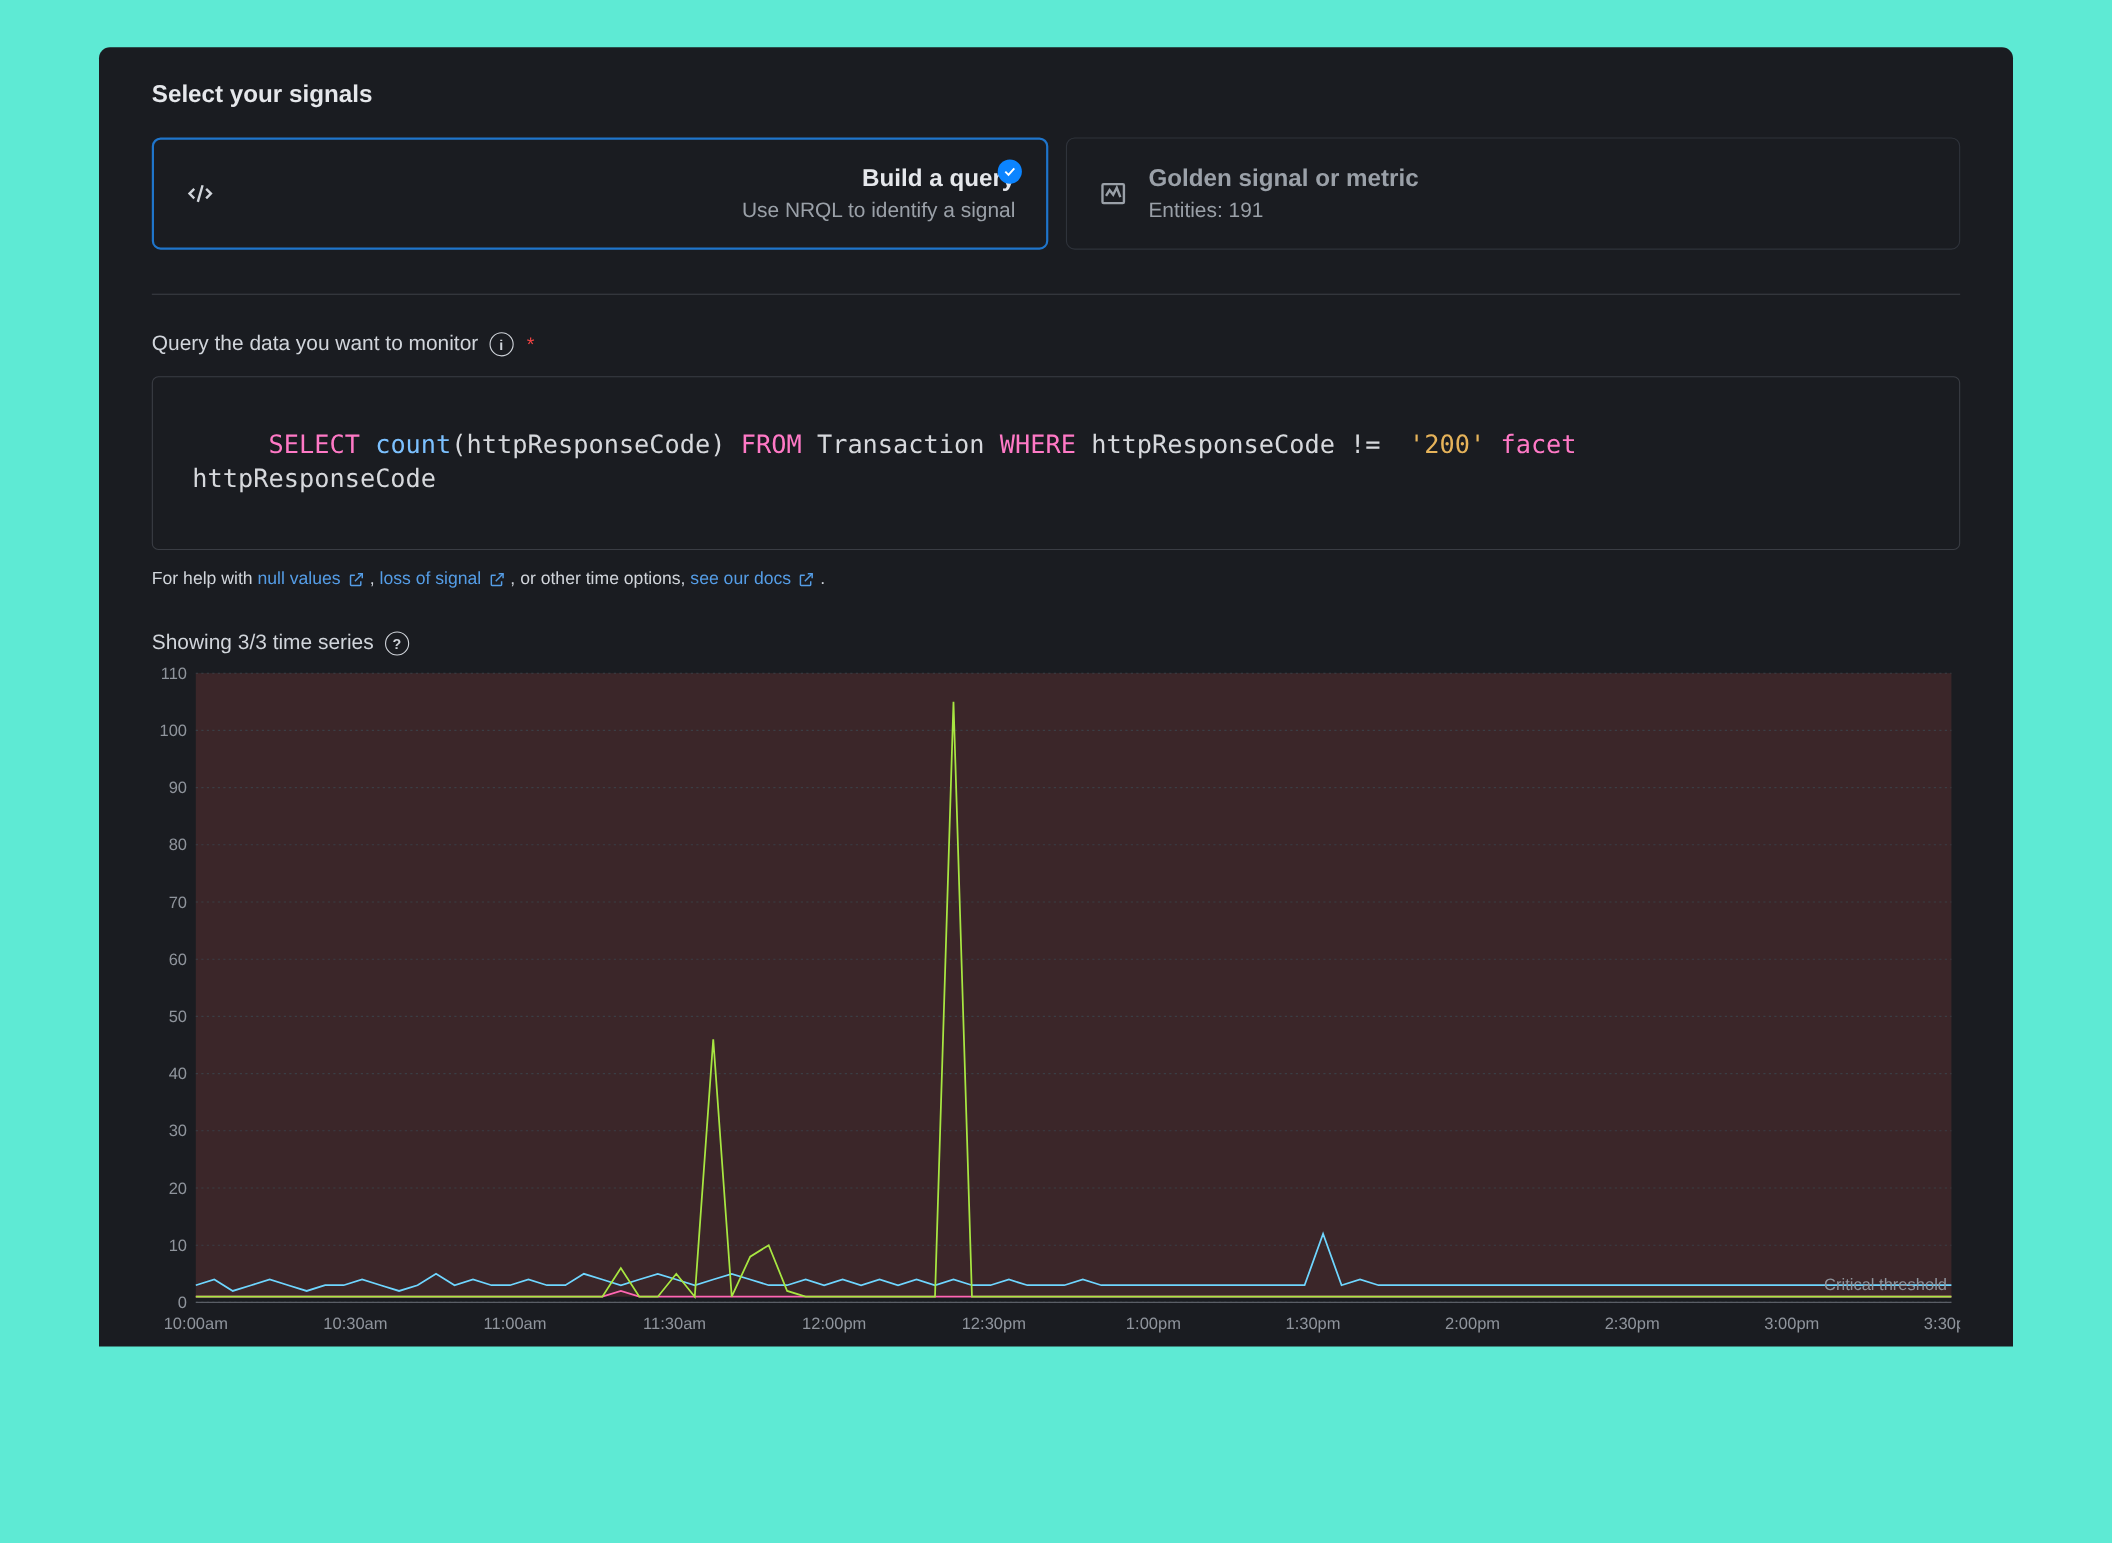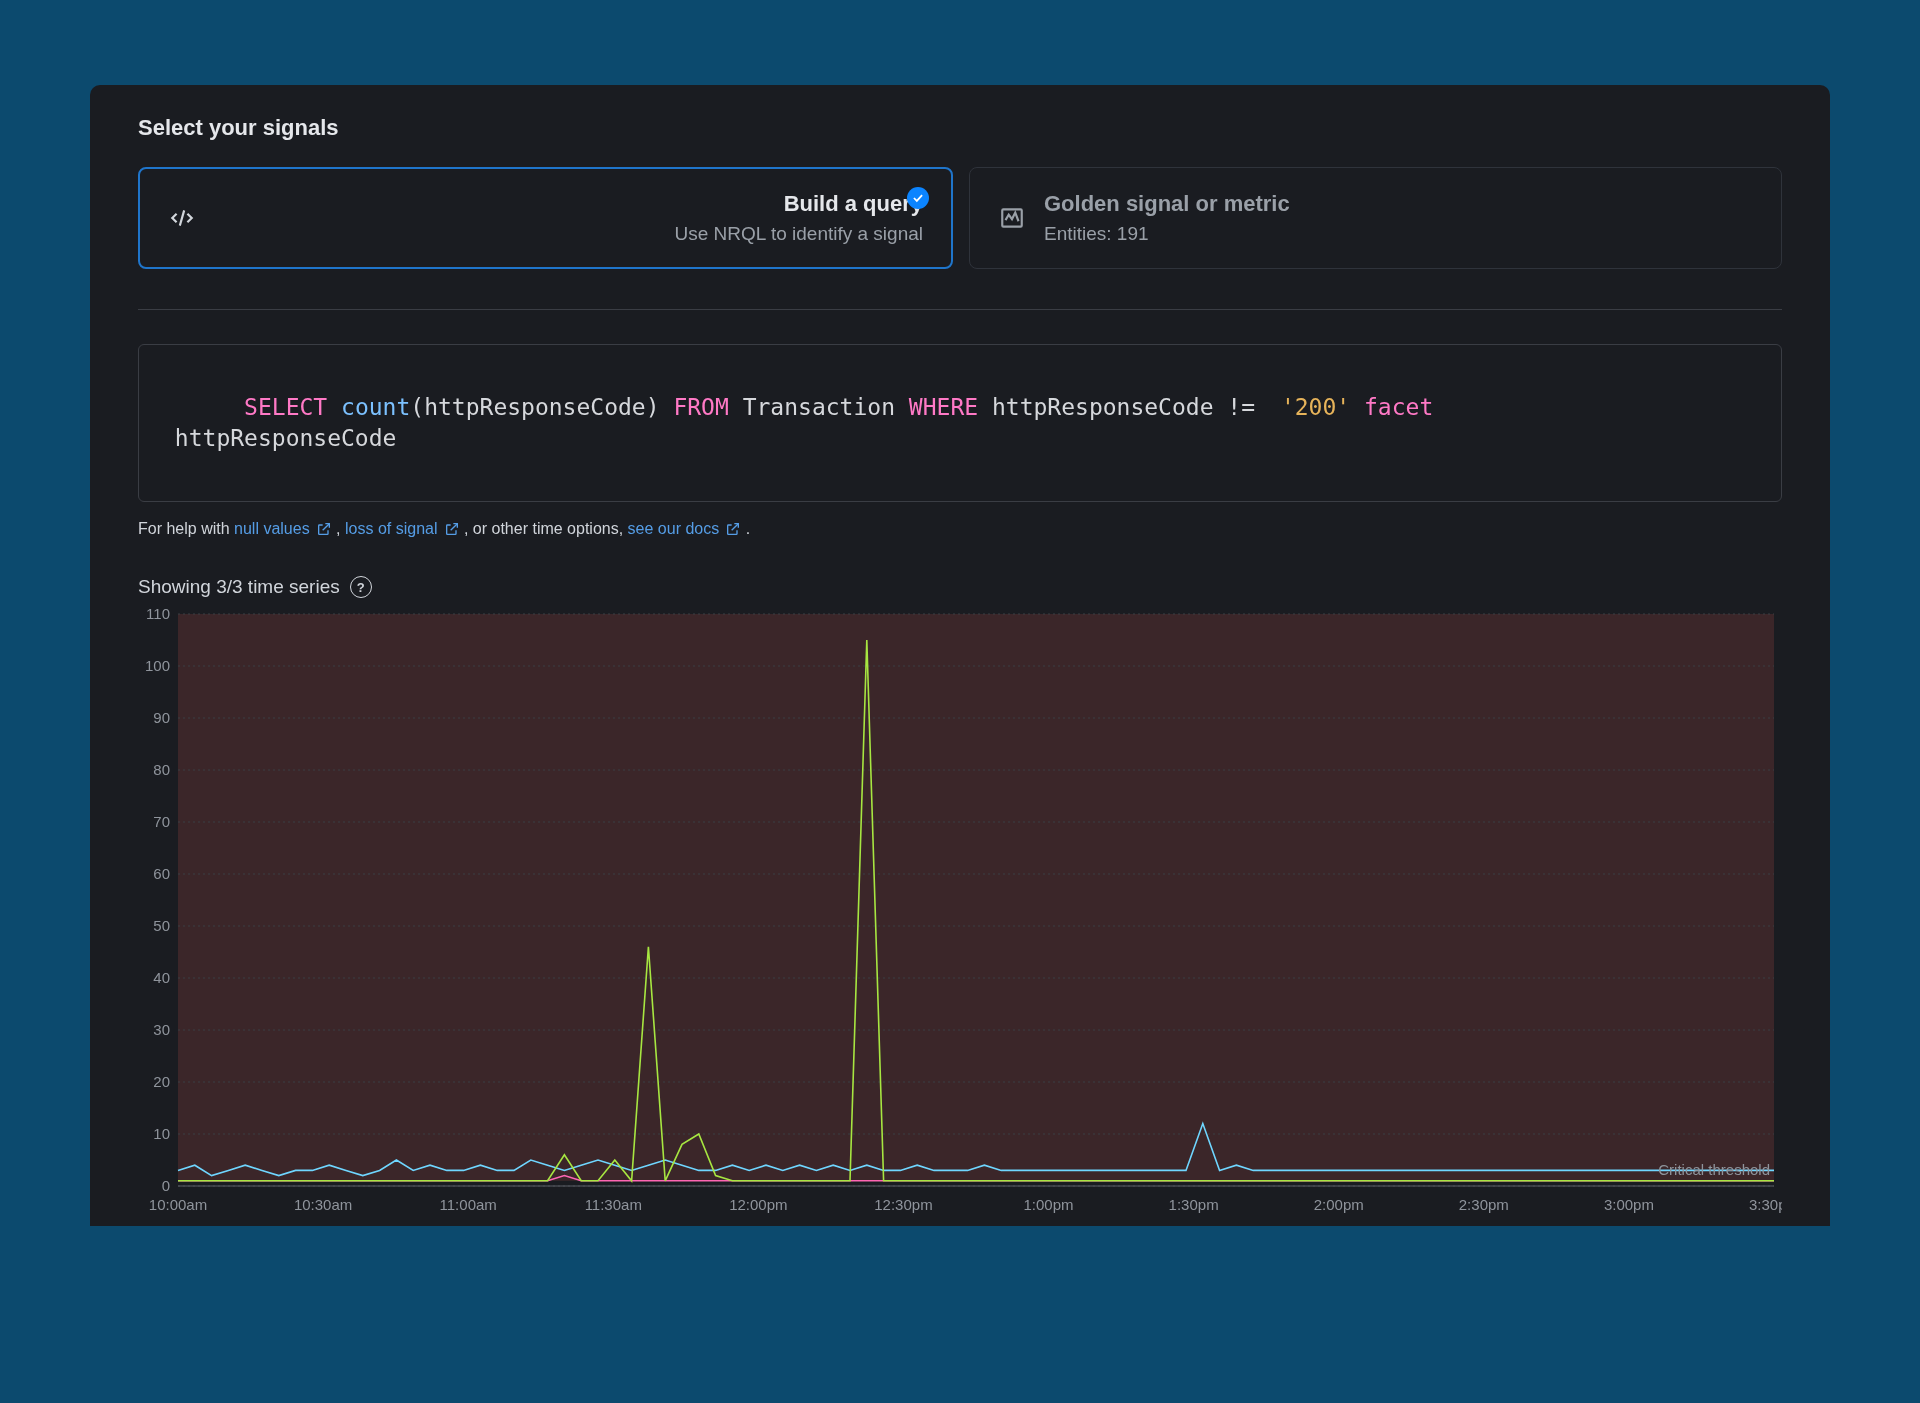--- a/index.html
+++ b/index.html
@@ -1,17 +1,17 @@
 <!DOCTYPE html>
 <html><head>
 <meta charset="utf-8">
 <style>
   * { box-sizing: border-box; margin: 0; padding: 0; }
   html, body { width: 1920px; height: 1403px; background: #000; font-family: -apple-system, BlinkMacSystemFont, "Segoe UI", Helvetica, Arial, sans-serif; color: #e5e7eb; overflow: hidden; }
-  .outer { width: 1920px; height: 1403px; background:#0c4a6e; display:flex; justify-content:center; align-items:flex-start; padding-top:85px; }
+  .outer { width: 1920px; height: 1403px; background:#5eead4; display:flex; justify-content:center; align-items:flex-start; padding-top:43px; }
   .panel { width: 1740px; background:#1a1c21; border-radius:10px 10px 0 0; padding: 30px 48px 8px 48px; position:relative; overflow:hidden; }
   .section-title { font-size:22px; font-weight:600; color:#e5e7eb; margin-bottom:26px; }
   .cards { display:flex; gap:16px; margin-bottom:40px; }
   .card { flex:1; border:1px solid #2f333b; border-radius:8px; padding:22px 28px; display:flex; align-items:center; gap:18px; cursor:pointer; position:relative; }
   .card.selected { border:2px solid #1f75cb;text-align:right; }
   .card-icon { width:28px; display:flex; justify-content:center; align-items:center; color:#d1d5db; }
   .card-body { flex:1; }
   .card-title { font-size:22px; font-weight:600; color:#e5e7eb; margin-bottom:6px; }
   .card-sub { font-size:19px; color:#9aa0a8; }
   .card.unselected .card-title { color:#9aa0a8; }
@@ -78,20 +78,25 @@
         </div>
         <div class="card-body">
           <div class="card-title">Golden signal or metric</div>
           <div class="card-sub">Entities: 191</div>
         </div>
       </div>
     </div>
 
     <div class="divider"></div>
 
+    <div class="query-label-row">
+      <span>Query the data you want to monitor</span>
+      <span class="info-icon">i</span>
+      <span class="req-star">*</span>
+    </div>
 
     <div class="query-box">
       <span class="tok-kw">SELECT</span> <span class="tok-fn">count</span><span>(httpResponseCode)</span> <span class="tok-kw">FROM</span> <span>Transaction</span> <span class="tok-kw">WHERE</span> <span>httpResponseCode != </span><span class="tok-str">'200'</span> <span class="tok-facet">facet</span><br>&nbsp;<span>httpResponseCode</span>
     </div>
 
     <div class="help-row">
       <span>For help with </span>
       <a href="#">
           <span>null values</span>
           <svg class="ext-icon" viewBox="0 0 24 24" fill="none" stroke="#559de6" stroke-width="2">

